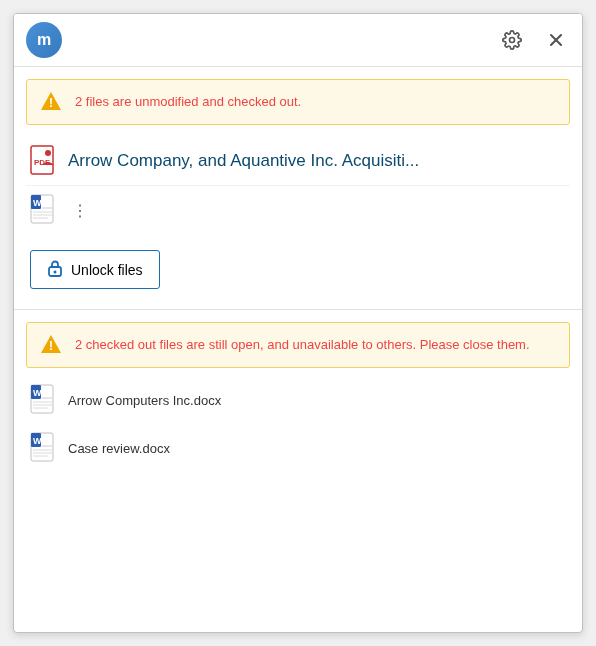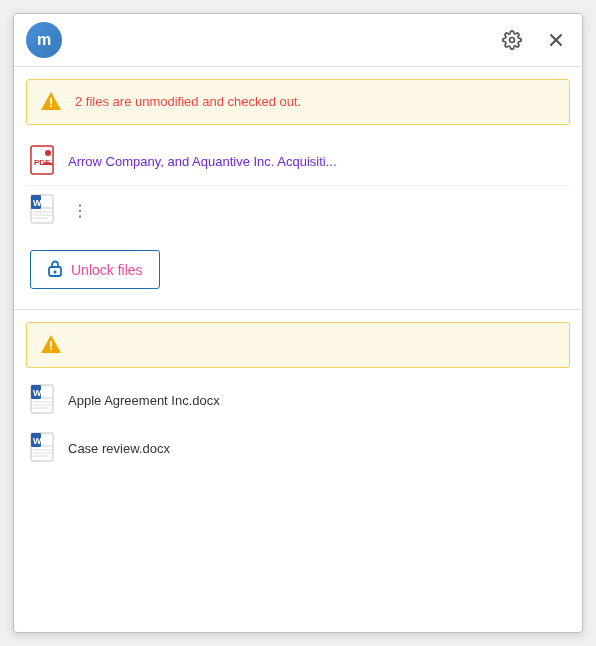--- a/index.html
+++ b/index.html
@@ -142,23 +142,23 @@
     .file-icon {
       flex-shrink: 0;
       width: 28px;
       height: 32px;
       display: flex;
       align-items: center;
       justify-content: center;
     }
 
     .file-link {
-      color: #6d28d9;
+      color: #0c4a6e;
       text-decoration: none;
-      font-size: 13px;
+      font-size: 17px;
       flex: 1;
       overflow: hidden;
       text-overflow: ellipsis;
       white-space: nowrap;
       cursor: pointer;
     }
 
     .file-menu-btn {
       flex-shrink: 0;
       cursor: pointer;
@@ -172,21 +172,21 @@
       padding: 12px 16px 16px 16px;
     }
 
     .unlock-btn {
       display: flex;
       align-items: center;
       gap: 8px;
       padding: 8px 16px;
       border: 1.5px solid #1a6eb5;
       background: #ffffff;
-      color: #ec4899;
+      color: #000000;
       font-size: 14px;
       cursor: pointer;
       border-radius: 3px;
       font-family: 'Segoe UI', Arial, sans-serif;
     }
 
     .divider {
       border: none;
       border-top: 1px solid #e0e0e0;
       margin: 4px 0;
@@ -295,37 +295,38 @@
 
     <hr class="divider">
 
     <div class="warning-banner">
       <div class="warning-icon">
         <svg viewBox="0 0 24 24" width="24" height="24">
           <polygon points="12,2 22,20 2,20" fill="#f0a800" stroke="none"></polygon>
           <text x="12" y="17" text-anchor="middle" font-size="12" font-weight="bold" fill="white">!</text>
         </svg>
       </div>
+      <span class="warning-text">2 checked out files are still open, and unavailable to others. Please close them.</span>
     </div>
 
     <div>
 
       <div class="static-file-item">
         <div class="file-icon">
           <svg width="28" height="32" viewBox="0 0 28 32">
             <rect x="1" y="1" width="22" height="28" rx="2" fill="white" stroke="#c0c0c0" stroke-width="1"></rect>
             <rect x="1" y="1" width="10" height="14" rx="1" fill="#2b5eb0"></rect>
             <text x="3" y="12" font-size="9" fill="white" font-weight="bold">W</text>
             <line x1="12" y1="14" x2="22" y2="14" stroke="#c0c0c0" stroke-width="0.8"></line>
             <line x1="3" y1="18" x2="22" y2="18" stroke="#d0d0d0" stroke-width="0.8"></line>
             <line x1="3" y1="21" x2="22" y2="21" stroke="#d0d0d0" stroke-width="0.8"></line>
             <line x1="3" y1="24" x2="18" y2="24" stroke="#d0d0d0" stroke-width="0.8"></line>
           </svg>
         </div>
-        <span class="static-file-name">Apple Agreement Inc.docx</span>
+        <span class="static-file-name">Arrow Computers Inc.docx</span>
       </div>
 
       <div class="static-file-item">
         <div class="file-icon">
           <svg width="28" height="32" viewBox="0 0 28 32">
             <rect x="1" y="1" width="22" height="28" rx="2" fill="white" stroke="#c0c0c0" stroke-width="1"></rect>
             <rect x="1" y="1" width="10" height="14" rx="1" fill="#2b5eb0"></rect>
             <text x="3" y="12" font-size="9" fill="white" font-weight="bold">W</text>
             <line x1="12" y1="14" x2="22" y2="14" stroke="#c0c0c0" stroke-width="0.8"></line>
             <line x1="3" y1="18" x2="22" y2="18" stroke="#d0d0d0" stroke-width="0.8"></line>

